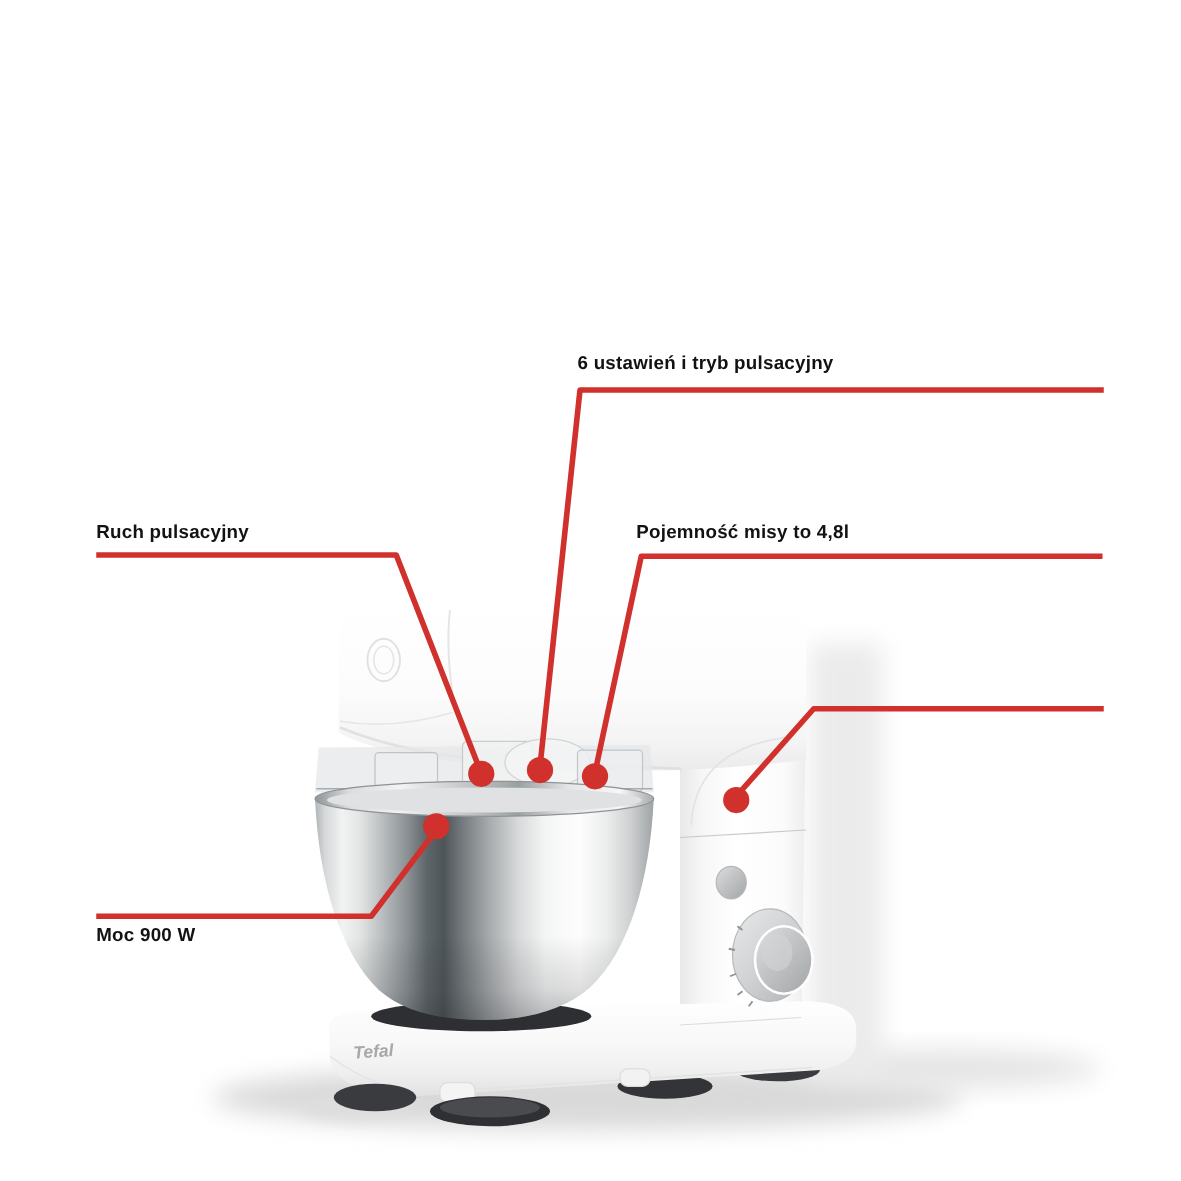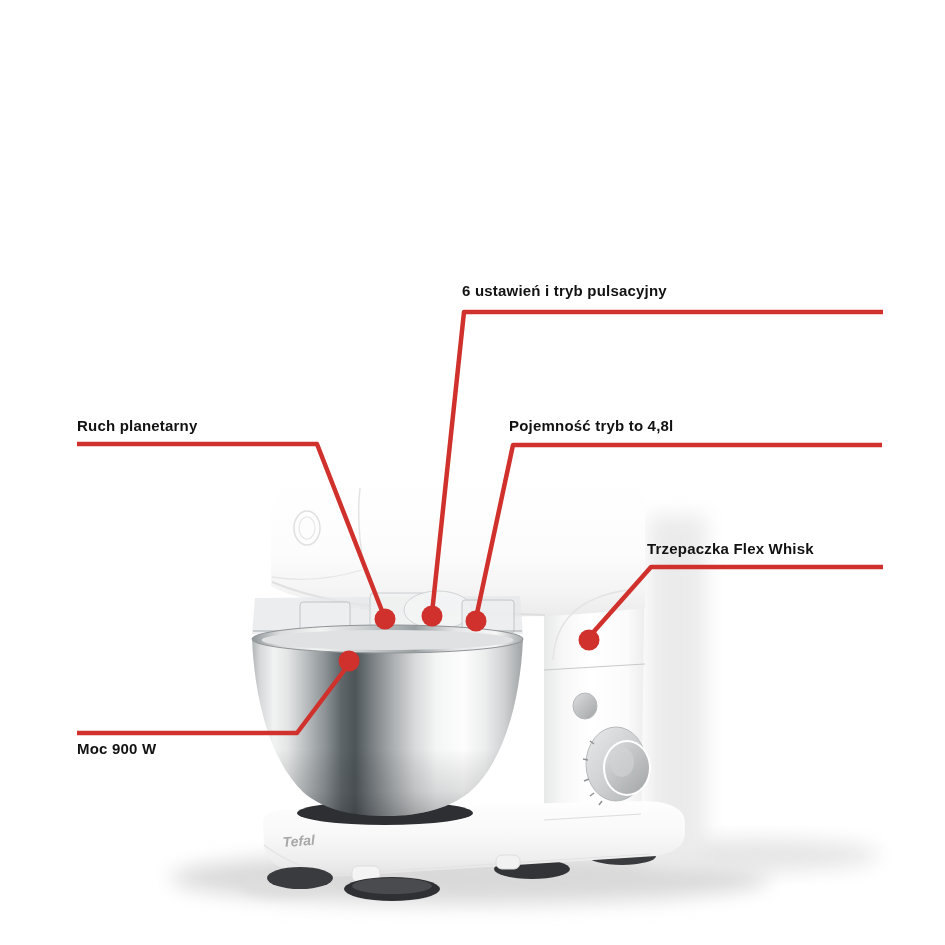--- a/index.html
+++ b/index.html
@@ -190,21 +190,20 @@
       <circle cx="432" cy="616" r="10.5"></circle>
       <circle cx="385" cy="619" r="10.5"></circle>
       <circle cx="476" cy="621" r="10.5"></circle>
       <circle cx="589" cy="640" r="10.5"></circle>
       <circle cx="349" cy="661" r="10.5"></circle>
     </g>
   </svg>
 
   <div class="callout-label" style="left:462px;top:278px;">6 ustawień i tryb pulsacyjny</div>
 
-  <div class="callout-label" style="left:77px;top:413px;">Ruch planetarny</div>
-
-  <div class="callout-label" style="left:509px;top:413px;">Pojemność tryb to 4,8l</div>
-
-  <div class="callout-label" style="left:647px;top:536px;">Trzepaczka Flex Whisk</div>
+  <div class="callout-label" style="left:77px;top:413px;">Ruch pulsacyjny</div>
+
+  <div class="callout-label" style="left:509px;top:413px;">Pojemność misy to 4,8l</div>
+
 
   <div class="callout-label" style="left:77px;top:736px;">Moc 900 W</div>
 
 </div>
 
 </body></html>

